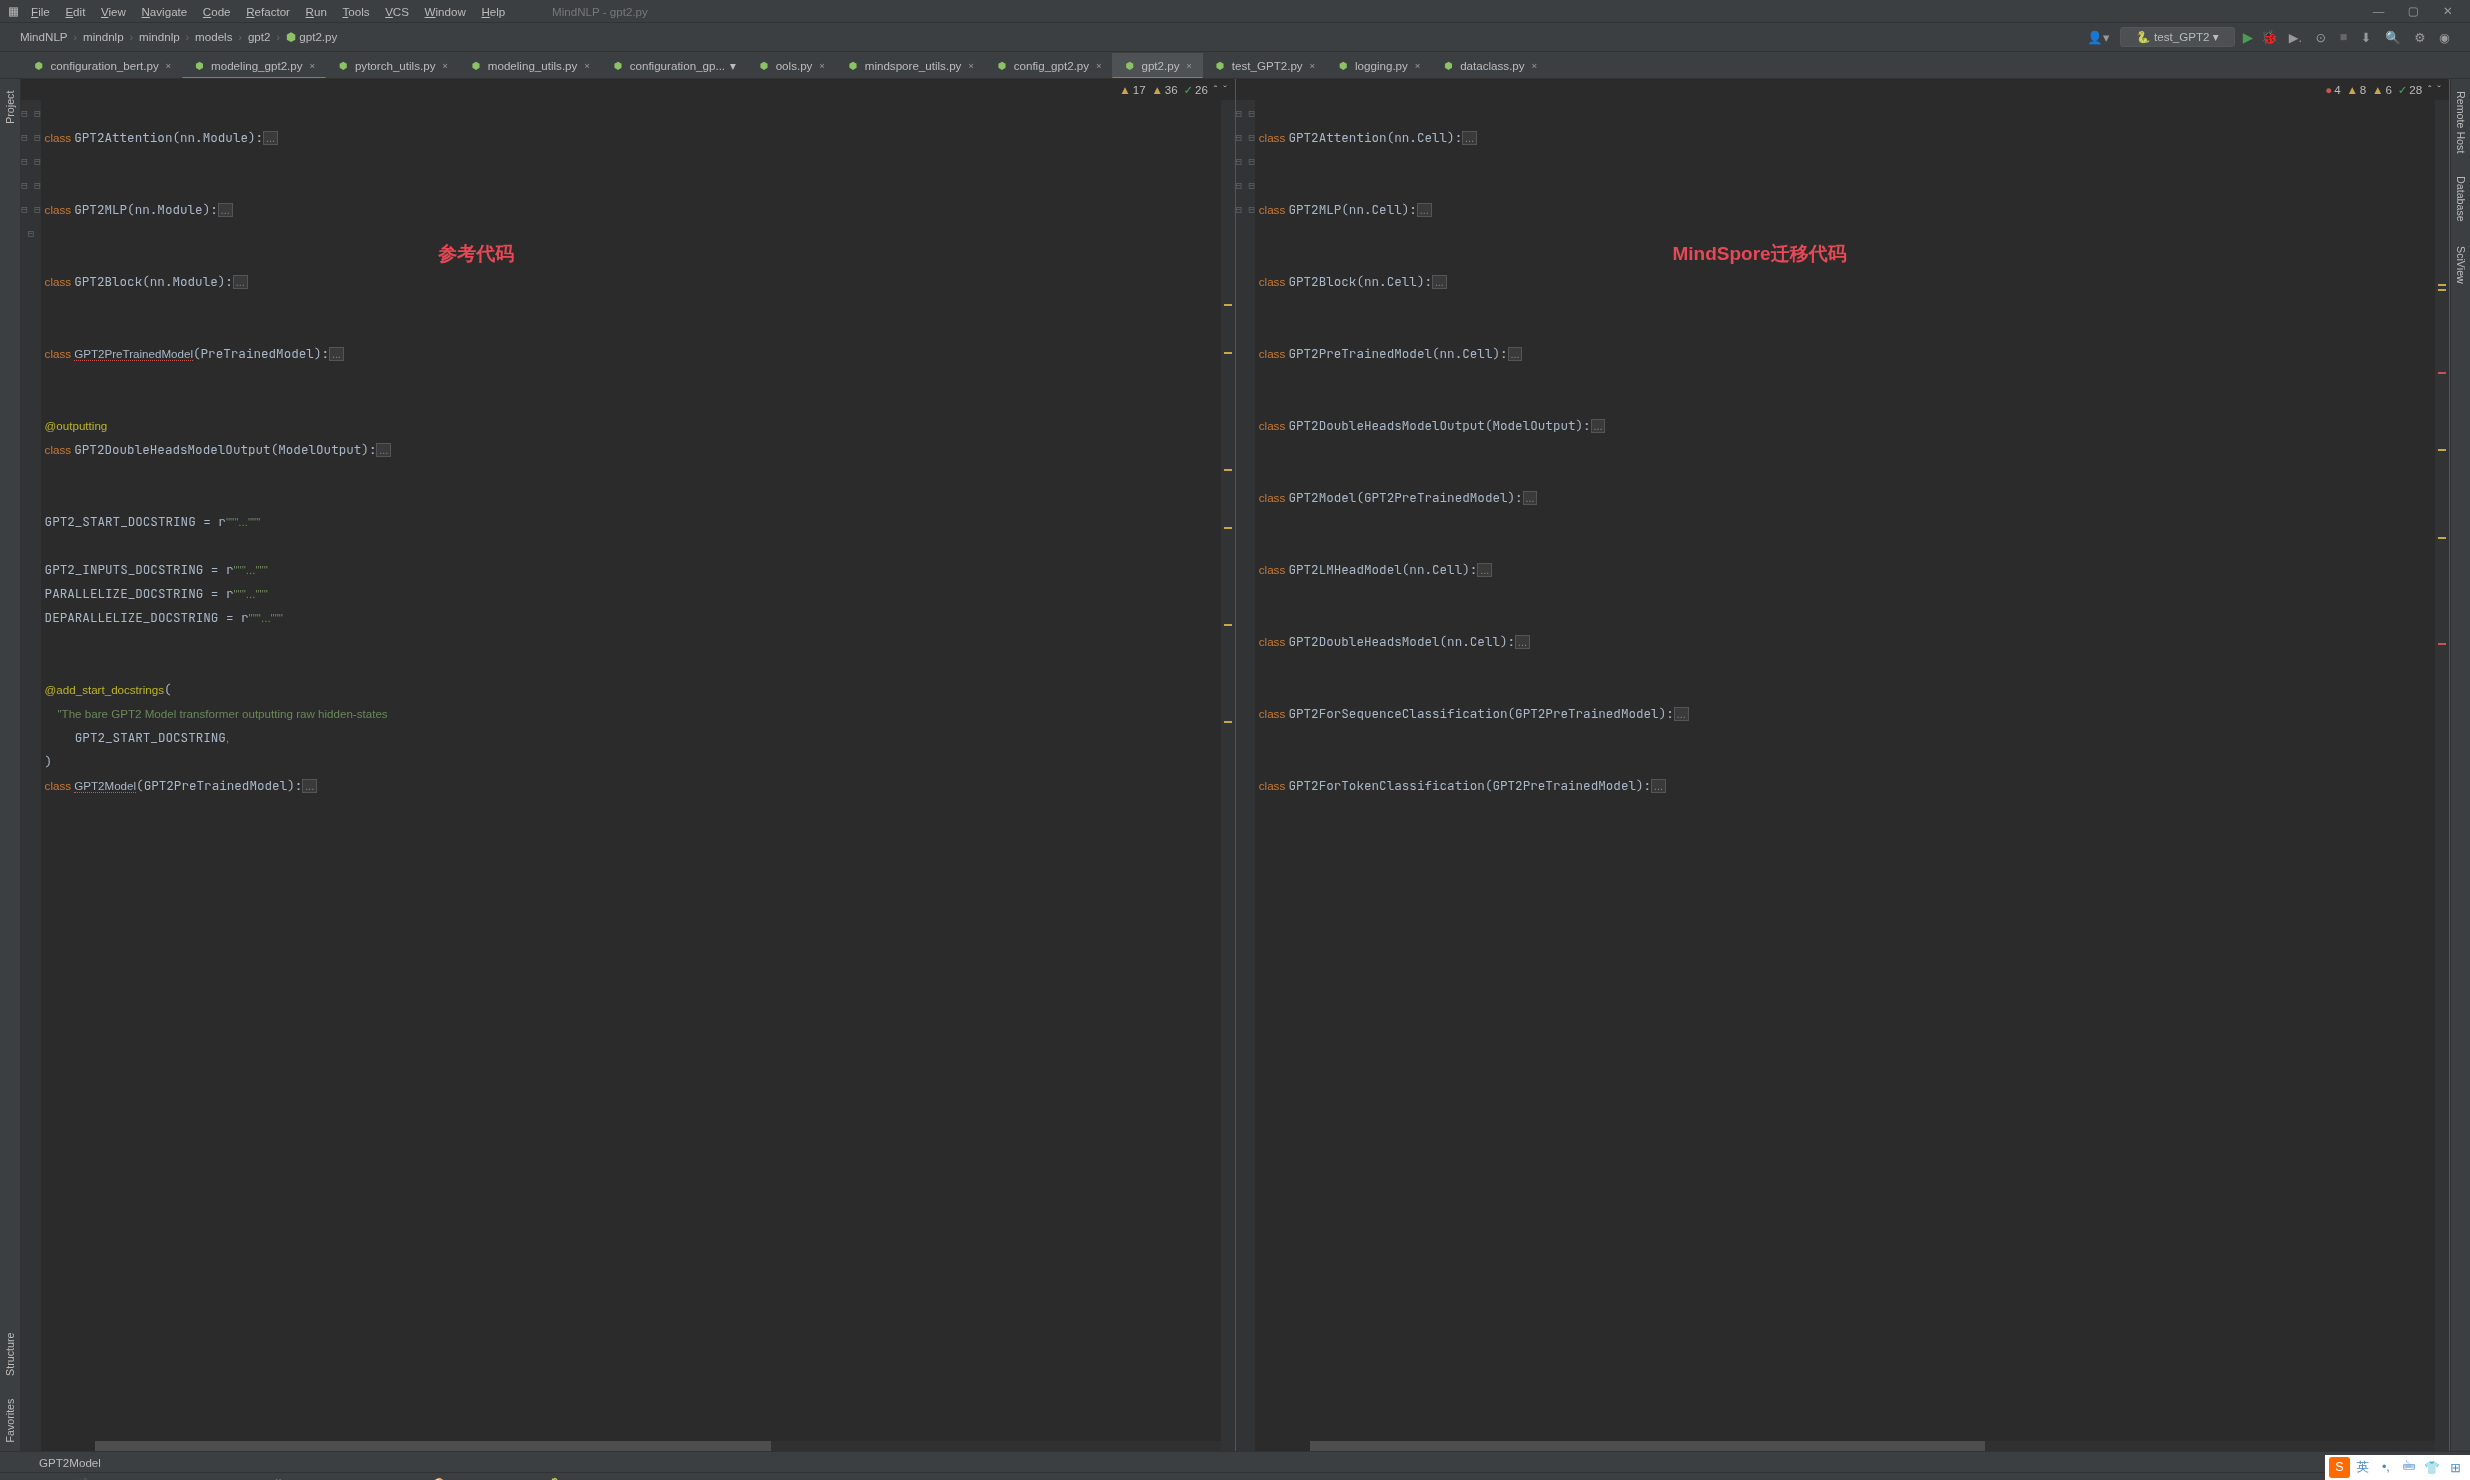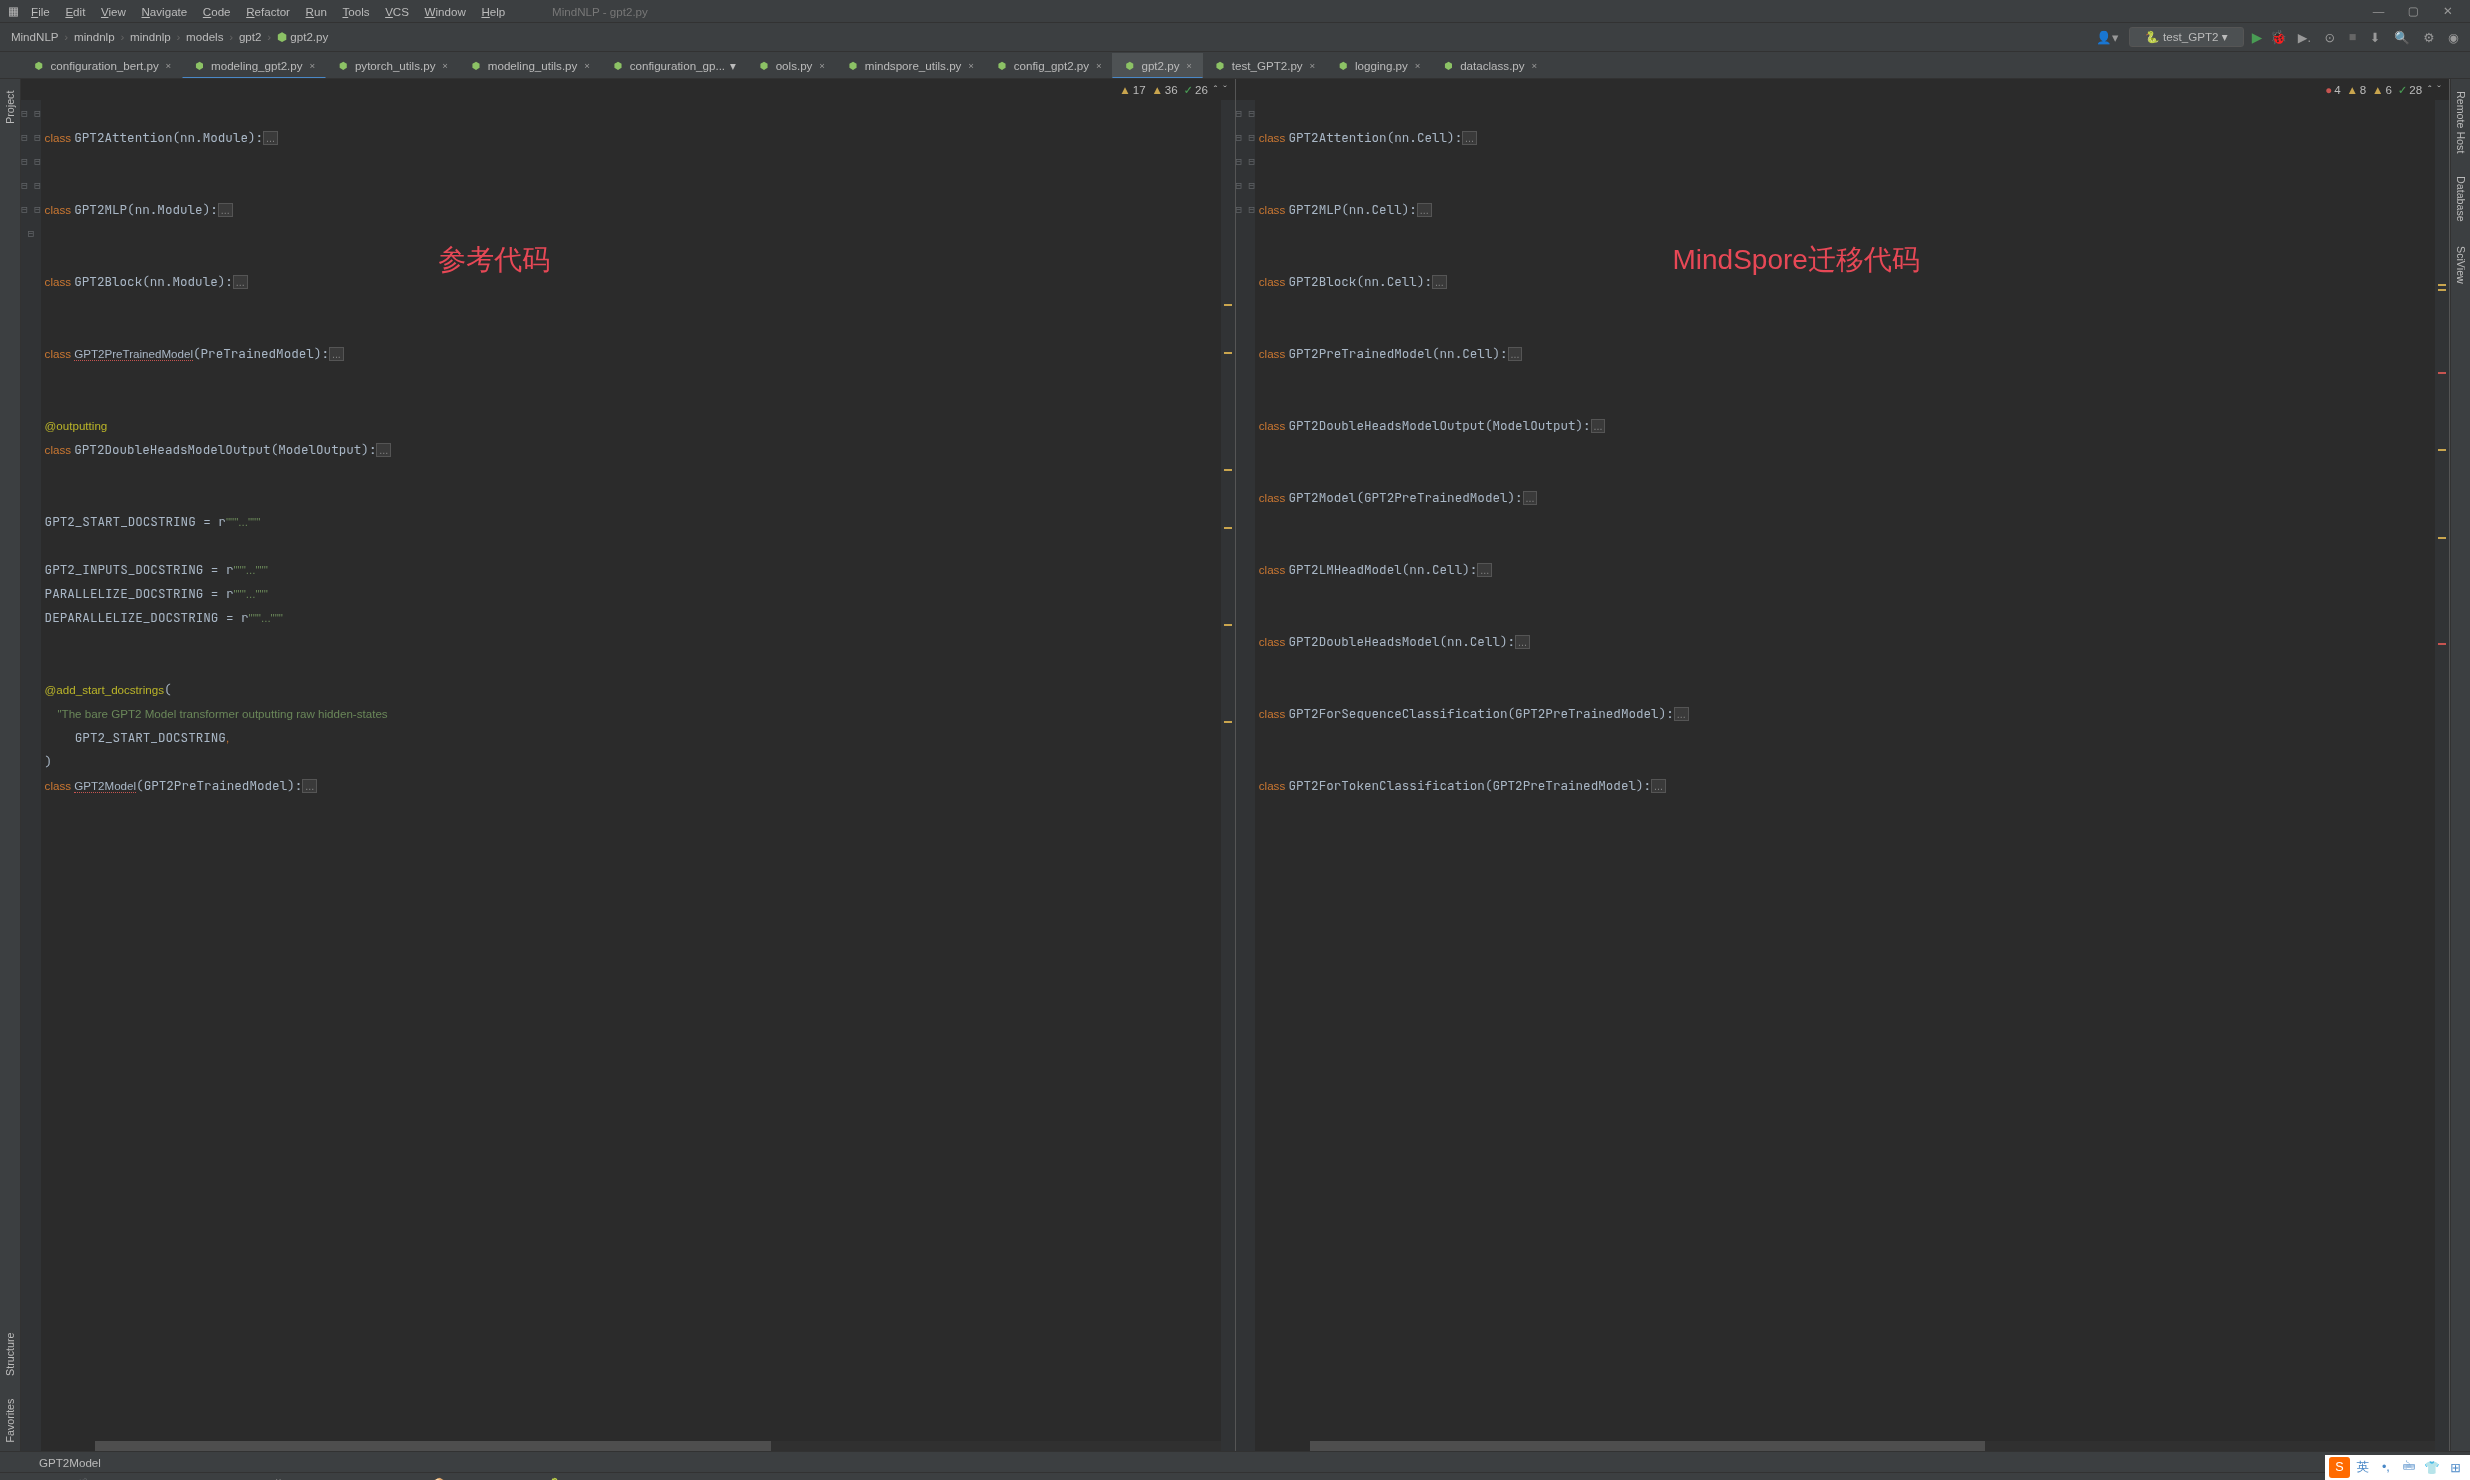--- a/index.html
+++ b/index.html
@@ -3,21 +3,21 @@
 <meta charset="utf-8">
 <style>
 *{margin:0;padding:0;box-sizing:border-box;font-family:'Segoe UI',Arial,sans-serif;font-size:11.6px}
 body{background:#3c3f41;color:#bbb;overflow:hidden;width:2471px;height:1481px;transform-origin:0 0}
 .title-bar{height:23px;background:#3c3f41;display:flex;align-items:center;padding:0 3.9px;border-bottom:1px solid #323232}
 .menu-item{padding:1.9px 7.8px;color:#bbb;cursor:pointer}
 .menu-item u{text-decoration:underline}
 .title-text{margin-left:39px;color:#777}
 .win-controls{margin-left:auto;display:flex;gap:11.6px;padding-right:7.8px}
 .win-btn{width:23px;text-align:center;color:#999;cursor:pointer}
-.nav-bar{height:29px;background:#3c3f41;display:flex;align-items:center;padding:0 9px;border-bottom:1px solid #323232}
+.nav-bar{height:29px;background:#3c3f41;display:flex;align-items:center;padding:0 18px;border-bottom:1px solid #323232}
 .crumb{color:#bbb;padding:0 1.9px}
 .crumb-sep{color:#666;margin:0 3.9px}
 .nav-right{margin-left:auto;display:flex;align-items:center;gap:7.8px}
 .config-sel{background:#4c5052;border:1px solid #555;padding:1.9px 15.5px;border-radius:2.9px;color:#bbb}
 .run-icon{color:#499c54;font-size:13.6px}
 .debug-icon{color:#499c54;font-size:13.6px}
 .tool-icon{color:#999;font-size:12.6px;padding:0 2.9px}
 .tabs-bar{height:27px;background:#3c3f41;display:flex;align-items:flex-end;border-bottom:1px solid #323232;padding-left:21.3px}
 .tab{height:25px;display:flex;align-items:center;padding:0 9.7px;background:#3c3f41;color:#bbb;border:1px solid transparent;gap:4.9px;font-size:10.7px}
 .tab.active{background:#4e5254;border-bottom:1.9px solid #4a88c7}
@@ -38,21 +38,21 @@
 .ok-check{color:#499c54}
 .code-area{flex:1;display:flex;overflow:hidden;position:relative}
 .gutter{width:54px;background:#313335;text-align:right;padding:1.9px 7.8px 0 0;color:#606366;font-family:'JetBrains Mono',Consolas,monospace;font-size:12.6px;line-height:24px}
 .fold-gutter{width:19.4px;background:#313335;padding-top:1.9px;line-height:24px;font-family:monospace;font-size:10.7px;color:#606366;text-align:center}
 .code-text{flex:1;padding:1.9px 0 0 3.9px;font-family:'JetBrains Mono',Consolas,monospace;font-size:12.6px;line-height:24px;color:#a9b7c6;white-space:pre;overflow:hidden;position:relative}
 .kw{color:#cc7832}
 .fold{background:#3a3a3a;color:#808080;border:1px solid #555;padding:0 1.9px;font-size:10.7px}
 .str{color:#6a8759}
 .dec{color:#bbb529}
 .err-wave{border-bottom:1px dotted #c75450}
-.overlay-text{position:absolute;color:#e74856;font-size:28px;font-weight:400;pointer-events:none;z-index:5}
+.overlay-text{position:absolute;color:#e74856;font-size:19px;font-weight:700;pointer-events:none;z-index:5}
 .minimap{width:13.6px;background:#313335;position:relative}
 .mm-mark{position:absolute;width:7.8px;height:1.9px;left:2.9px}
 .mm-y{background:#c9a54e}
 .mm-r{background:#c75450}
 .breadcrumb-bar{height:21.3px;background:#3c3f41;border-top:1px solid #323232;display:flex;align-items:center;padding:0 39px;color:#bbb;font-size:10.7px}
 .bottom-tool{height:23px;background:#3c3f41;border-top:1px solid #323232;display:flex;align-items:center;padding:0 7.8px;gap:15.5px}
 .bt-item{display:flex;align-items:center;gap:3.9px;color:#bbb;font-size:10.7px}
 .ime-bar{position:absolute;bottom:0;right:0;height:25px;display:flex;align-items:center;gap:1.9px;background:#fff;padding:0 3.9px}
 .ime-ico{width:21.3px;height:21.3px;display:flex;align-items:center;justify-content:center;font-size:12.6px}
 .scroll-h{position:absolute;bottom:0;left:74px;right:13.6px;height:9.7px;background:rgba(100,100,100,.1)}

